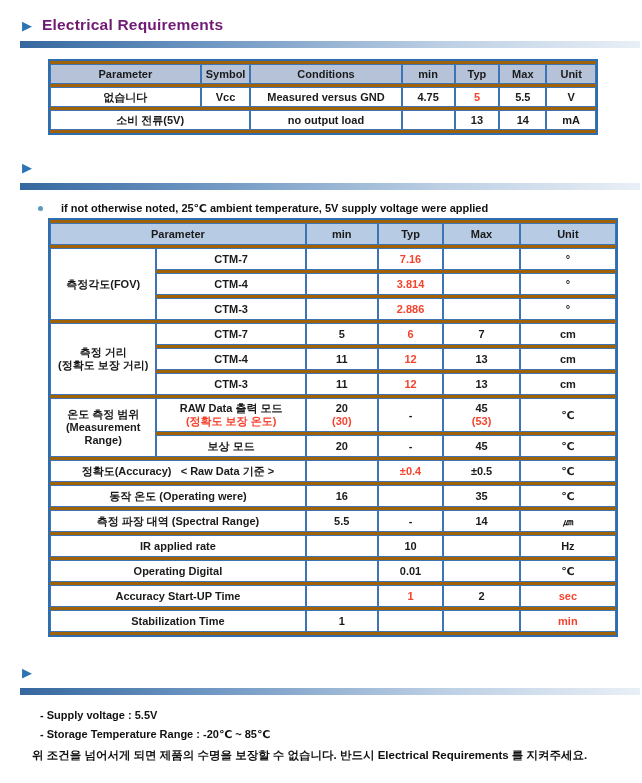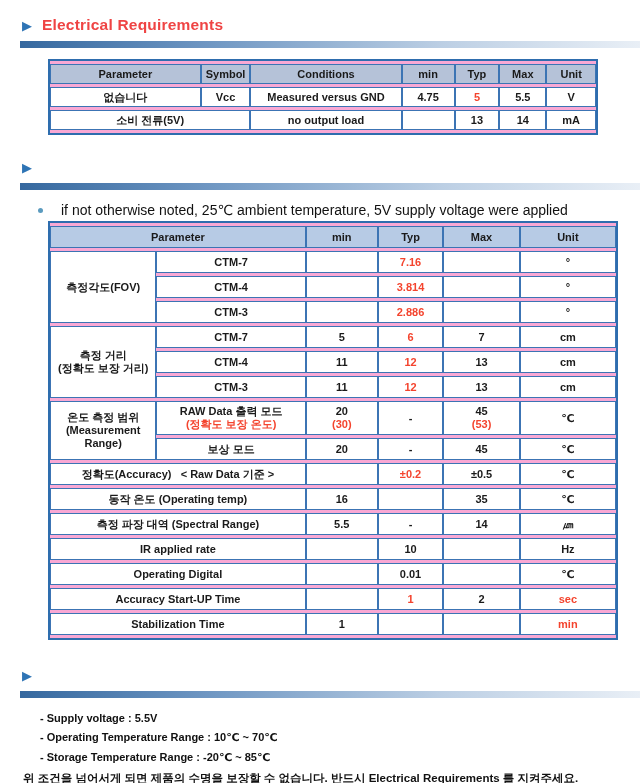--- a/index.html
+++ b/index.html
@@ -9,28 +9,28 @@
     background: #ffffff;
     font-family: "Liberation Sans", "DejaVu Sans", sans-serif;
     color: #1a1a1a;
     overflow: hidden;
   }
   .page { width: 642px; height: 783px; padding-top: 15px; overflow: hidden; }
 
   
   .sec-head { display: flex; align-items: center; gap: 10px; margin-left: 22px; height: 20px; }
   .tri { color: #2E74B5; font-size: 13px; line-height: 1; }
-  .sec-title { font-size: 15.5px; font-weight: bold; color: #ef4444; letter-spacing: 0.2px; }
+  .sec-title { font-size: 15.5px; font-weight: bold; color: #701a75; letter-spacing: 0.2px; }
   .grad-bar {
     height: 7px; width: 620px; margin: 6px 0 0 20px;
     background: linear-gradient(90deg, #35689F 0%, #6E96C2 30%, #BCCFE4 68%, #E9EFF6 100%);
   }
 
   
-  .twrap { border: 2.5px solid #2E6DAE; background: #f9a8d4; }
+  .twrap { border: 2.5px solid #2E6DAE; background: #a16207; }
   .twrap-1 { margin: 11px 0 0 48px; width: 550px; }
   .twrap-2 { margin: 3px 0 0 48px; width: 570px; }
   table { width: 100%; border-collapse: separate; border-spacing: 0 3px; table-layout: fixed; }
   td {
     border: 1.5px solid #3C74B4;
     background: #ffffff;
     text-align: center; vertical-align: middle;
     font-size: 11px; font-weight: 600;
     line-height: 14px;
     padding: 2px 2px;
@@ -39,26 +39,26 @@
   .t1 td { padding: 2px 2px; }
   .t2 td { padding: 3px 2px; }
   .t1 .hrow td { background: #B5C2D8; font-weight: bold; }
   .t2 .hrow td { background: #B7CBE5; font-weight: bold; }
   .red { color: #F4442E; }
   .sub { line-height: 13px; }
 
   
   .note-line { display: flex; align-items: center; margin: 12px 0 0 38px; }
   .bullet-dot { width: 5px; height: 5px; border-radius: 50%; background: #5B9BBF; margin-right: 18px; flex: none; }
-  .note-text { font-size: 14px; font-weight: 400; color: #111; }
+  .note-text { font-size: 11px; font-weight: 700; color: #111; }
 
   
   .amr-lines { margin: 14px 0 0 40px; }
   .amr-line { font-size: 11px; font-weight: 600; margin-bottom: 7px; color: #111; }
-  .amr-warning { font-size: 11.5px; font-weight: 600; margin: 3px 0 0 23px; color: #111; }
+  .amr-warning { font-size: 11.5px; font-weight: 600; margin: 3px 0 0 32px; color: #111; }
 
   .gap-s2 { margin-top: 22px; }
   .gap-s3 { margin-top: 25px; }
 </style>
 </head>
 <body>
 
 <div class="page">
 
   <div class="sec-head">
@@ -214,26 +214,26 @@
         <td>45</td>
         <td>℃</td>
       </tr>
 
       <tr>
         <td colspan="2">
           <span>정확도(Accuracy)</span>&nbsp;&nbsp;
           <span>&lt; Raw Data 기준 &gt;</span>
         </td>
         <td></td>
-        <td class="red">±0.2</td>
+        <td class="red">±0.4</td>
         <td>±0.5</td>
         <td>℃</td>
       </tr>
       <tr>
-        <td colspan="2">동작 온도 (Operating temp)</td>
+        <td colspan="2">동작 온도 (Operating were)</td>
         <td>16</td>
         <td></td>
         <td>35</td>
         <td>℃</td>
       </tr>
       <tr>
         <td colspan="2">측정 파장 대역 (Spectral Range)</td>
         <td>5.5</td>
         <td>-</td>
         <td>14</td>
@@ -271,18 +271,17 @@
       </table>
   </div>
 
   <div class="sec-head gap-s3">
     <span class="tri">▶</span>
   </div>
   <div class="grad-bar"></div>
 
   <div class="amr-lines">
     <div class="amr-line">- Supply voltage : 5.5V</div>
-    <div class="amr-line">- Operating Temperature Range : 10℃ ~ 70℃</div>
     <div class="amr-line">- Storage Temperature Range : -20℃ ~ 85℃</div>
   </div>
   <div class="amr-warning">위 조건을 넘어서게 되면 제품의 수명을 보장할 수 없습니다.  반드시 Electrical Requirements 를 지켜주세요.</div>
 
 </div>
 
 </body></html>

